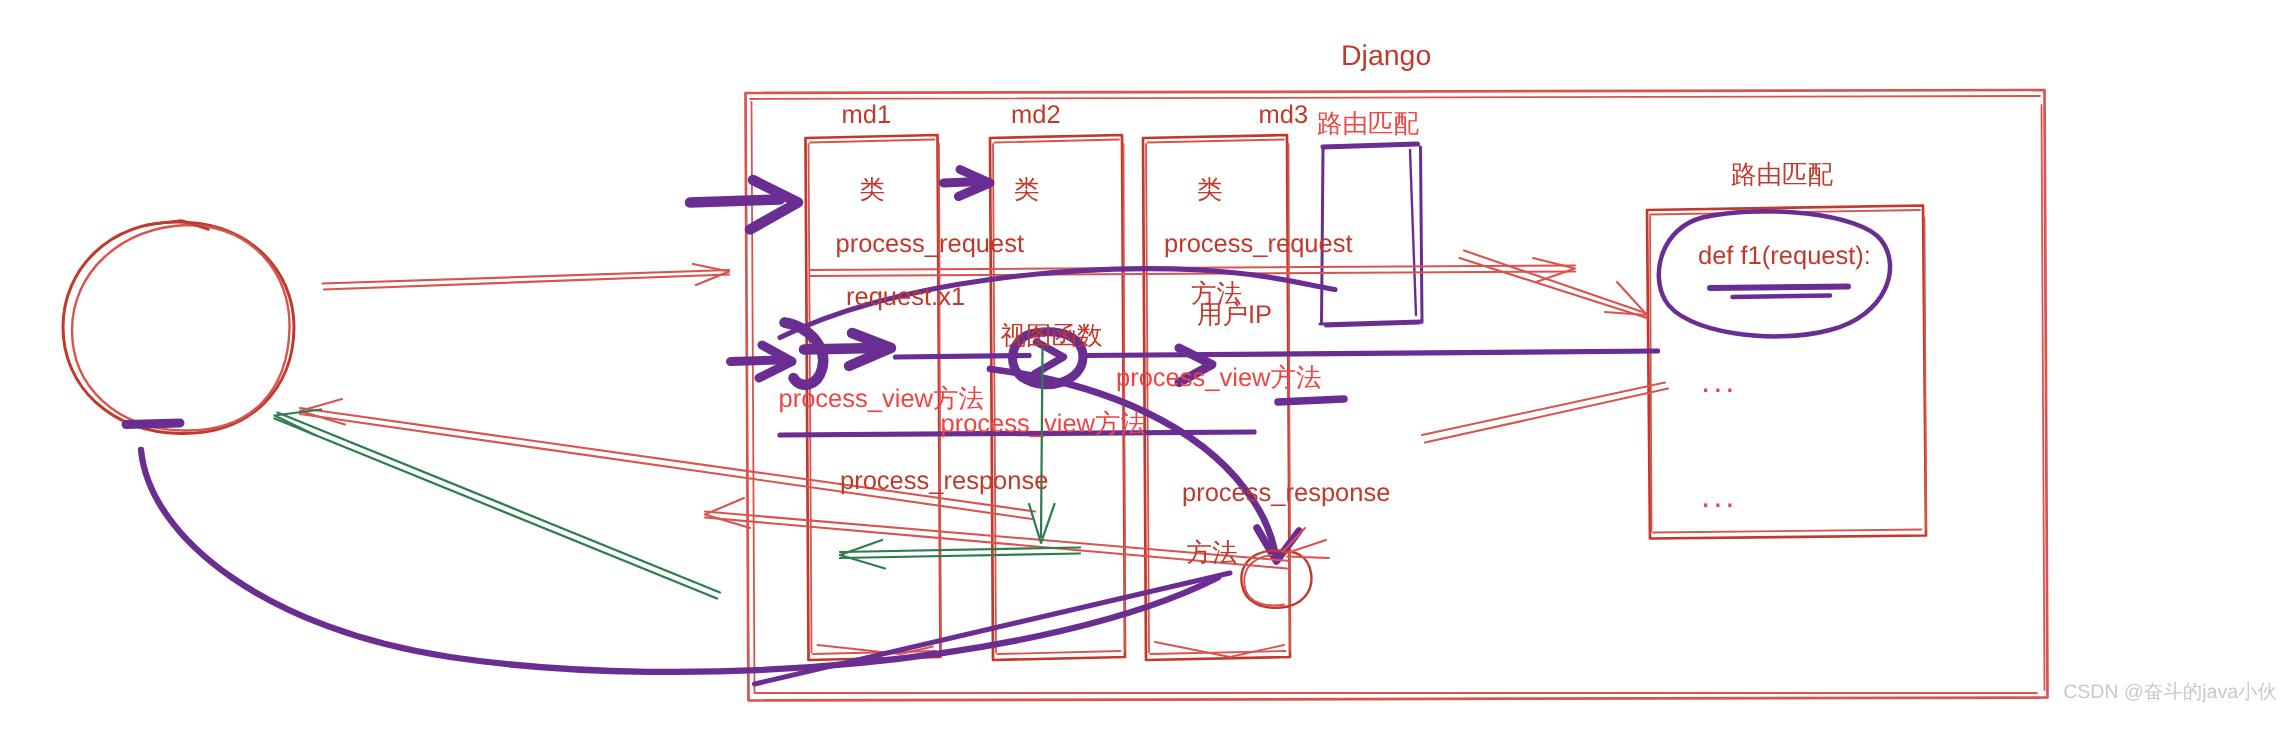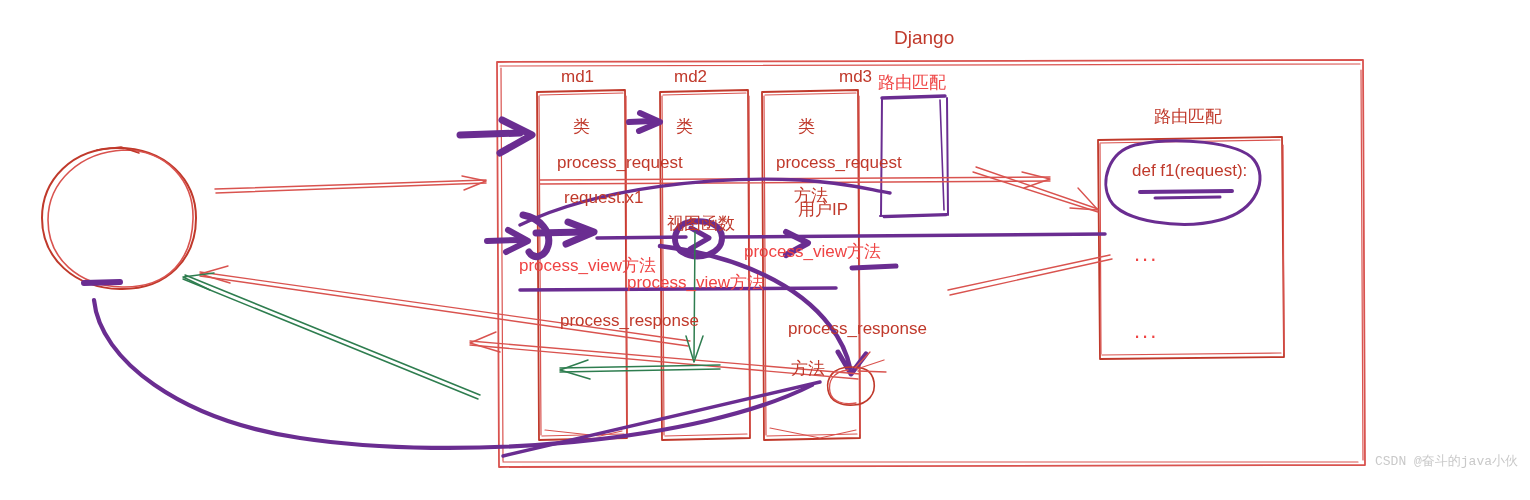--- a/index.html
+++ b/index.html
@@ -35,21 +35,20 @@
   .fs-md  { font-size: 17px; }
   .fs-dots{ font-size: 22px; letter-spacing: 2px; }
   .watermark {
     position: absolute;
     right: 12px;
     bottom: 6px;
     color: #c9c9c9;
     font-size: 13px;
     white-space: nowrap;
     user-select: none;
-    font-family: Liberation Mono, monospace;
   }
 </style>
 </head>
 <body>
 
 <div id="canvas">
 
   <svg class="layer" viewBox="0 0 1530 500">
     <defs>
       <style>

